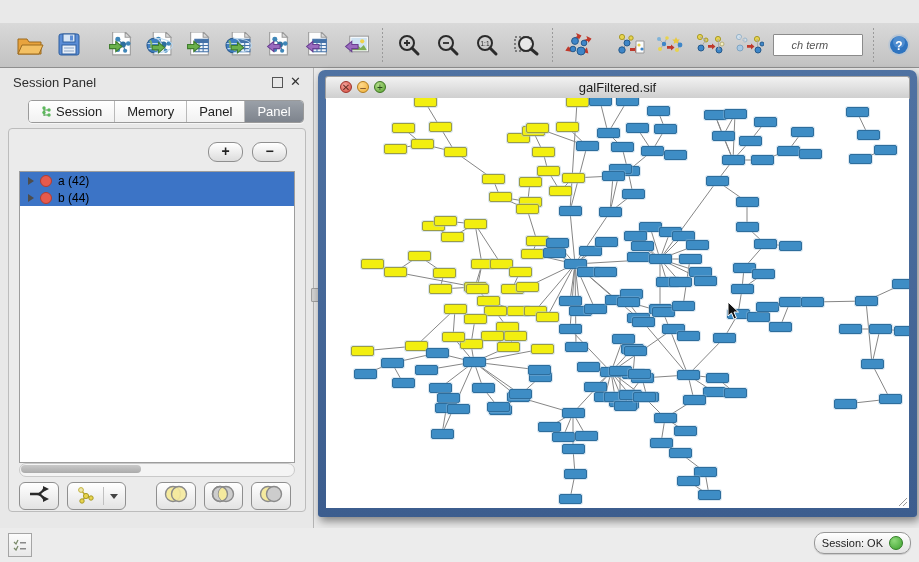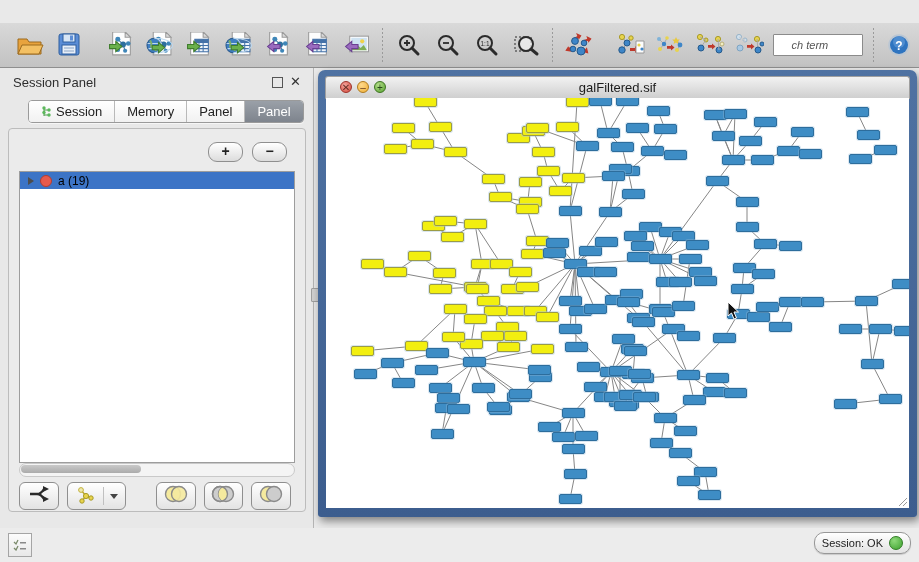--- a/index.html
+++ b/index.html
@@ -435,21 +435,26 @@
           <span>Panel</span>
         </div>
       </div>
     <div class="group-box">
       <div class="pm-btn pm-add">+</div>
       <div class="pm-btn pm-remove">−</div>
       <div class="sets-list">
           <div class="set-row selected">
             <span class="disclosure"></span>
             <span class="set-dot"></span>
-            <span>a (19)</span>
+            <span>a (42)</span>
+          </div>
+          <div class="set-row selected">
+            <span class="disclosure"></span>
+            <span class="set-dot"></span>
+            <span>b (44)</span>
           </div>
         </div>
       <div class="hscroll">
         <div class="hscroll-thumb"></div>
       </div>
       <div class="sets-toolbar">
           <div class="st-btn small">
             <span><svg width="22" height="20" viewBox="0 0 22 20">
                 <path d="M2 10 h7 M9 10 Q13 10 16 5 M9 10 Q13 10 16 15" stroke="#2b2b2b" stroke-width="2.4" fill="none"></path>
                 <path d="M15 2 l6 3 l-6 3 z" fill="#2b2b2b"></path>

